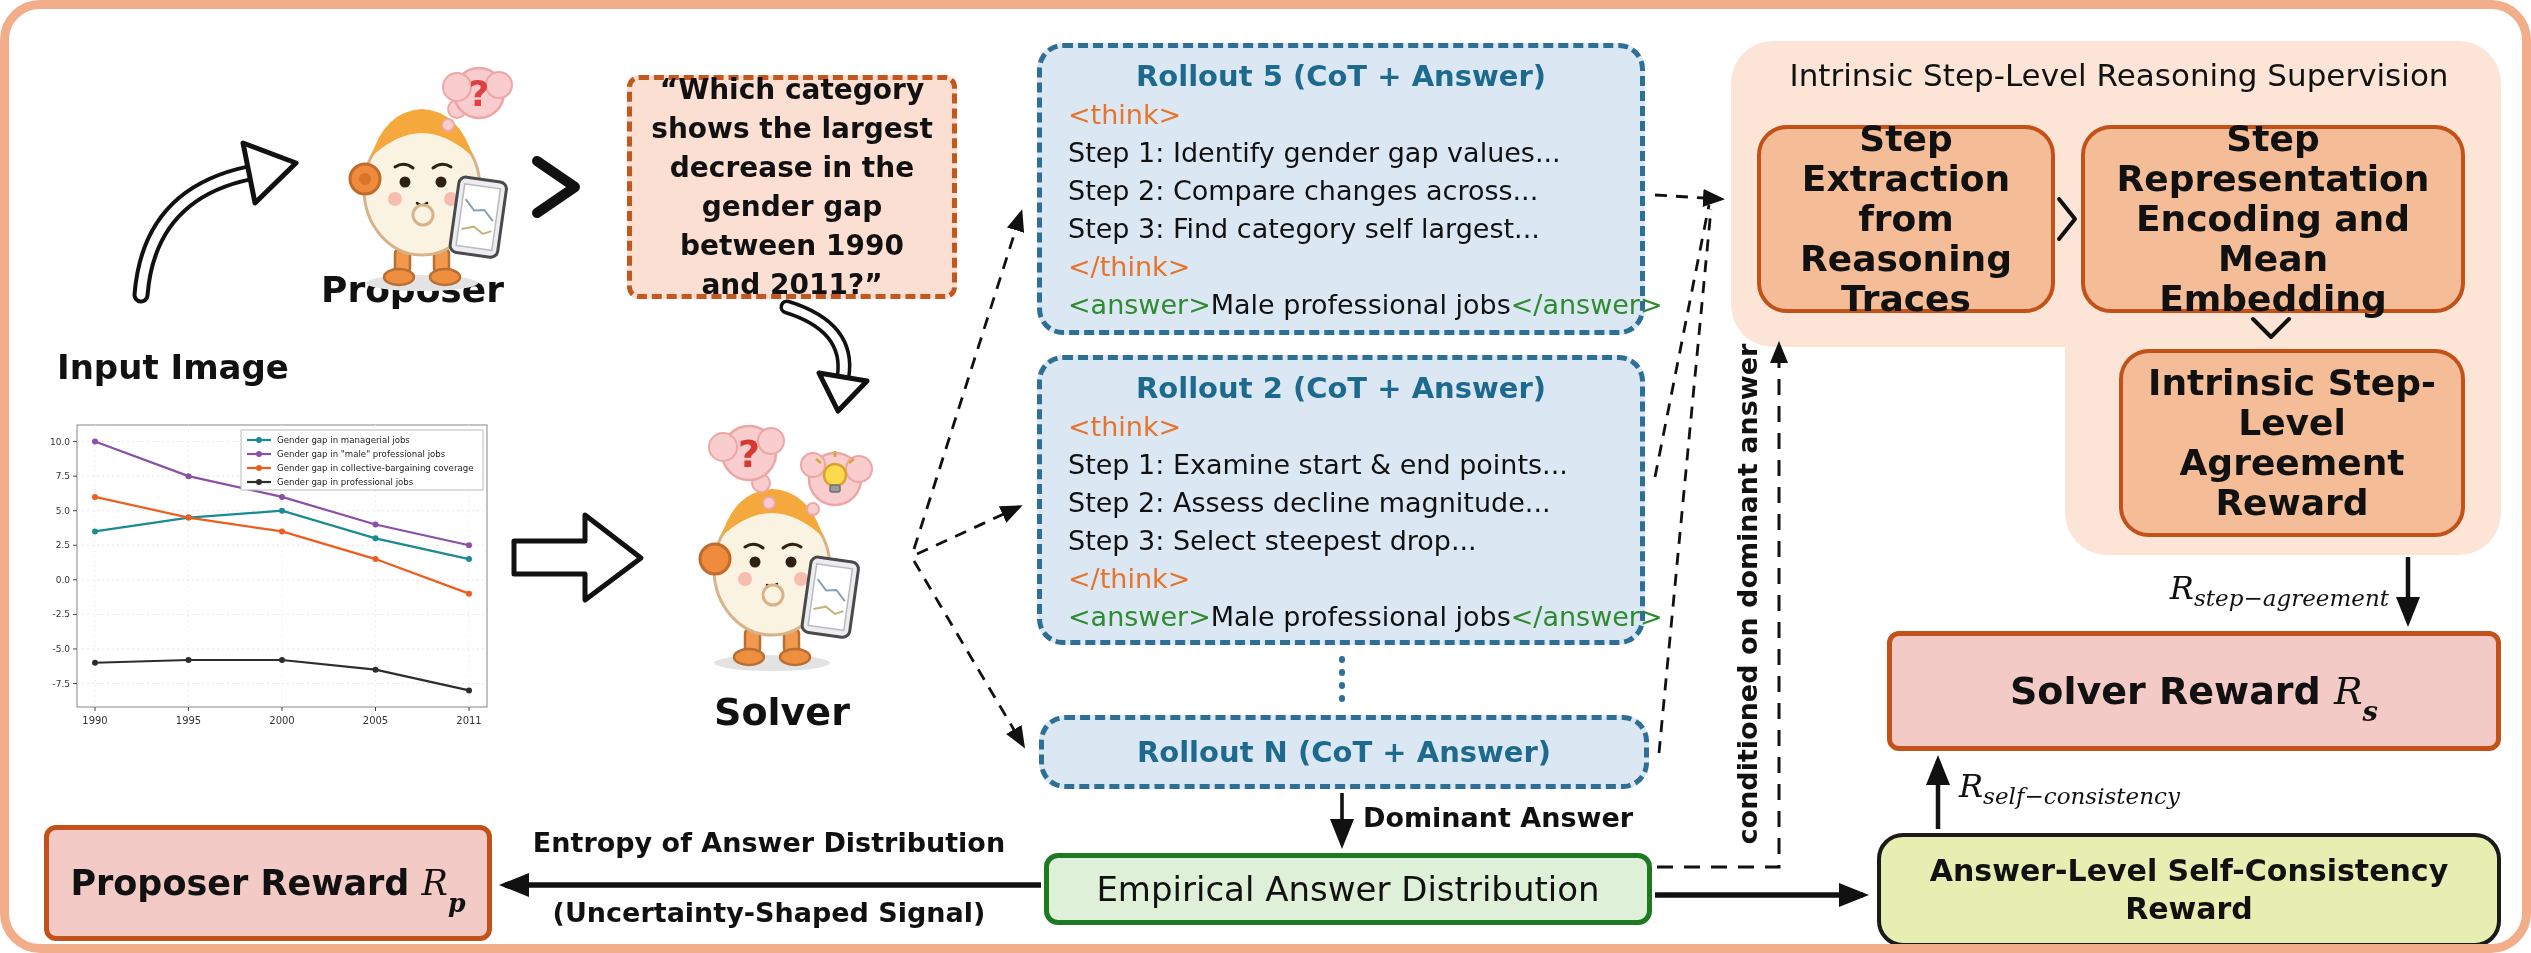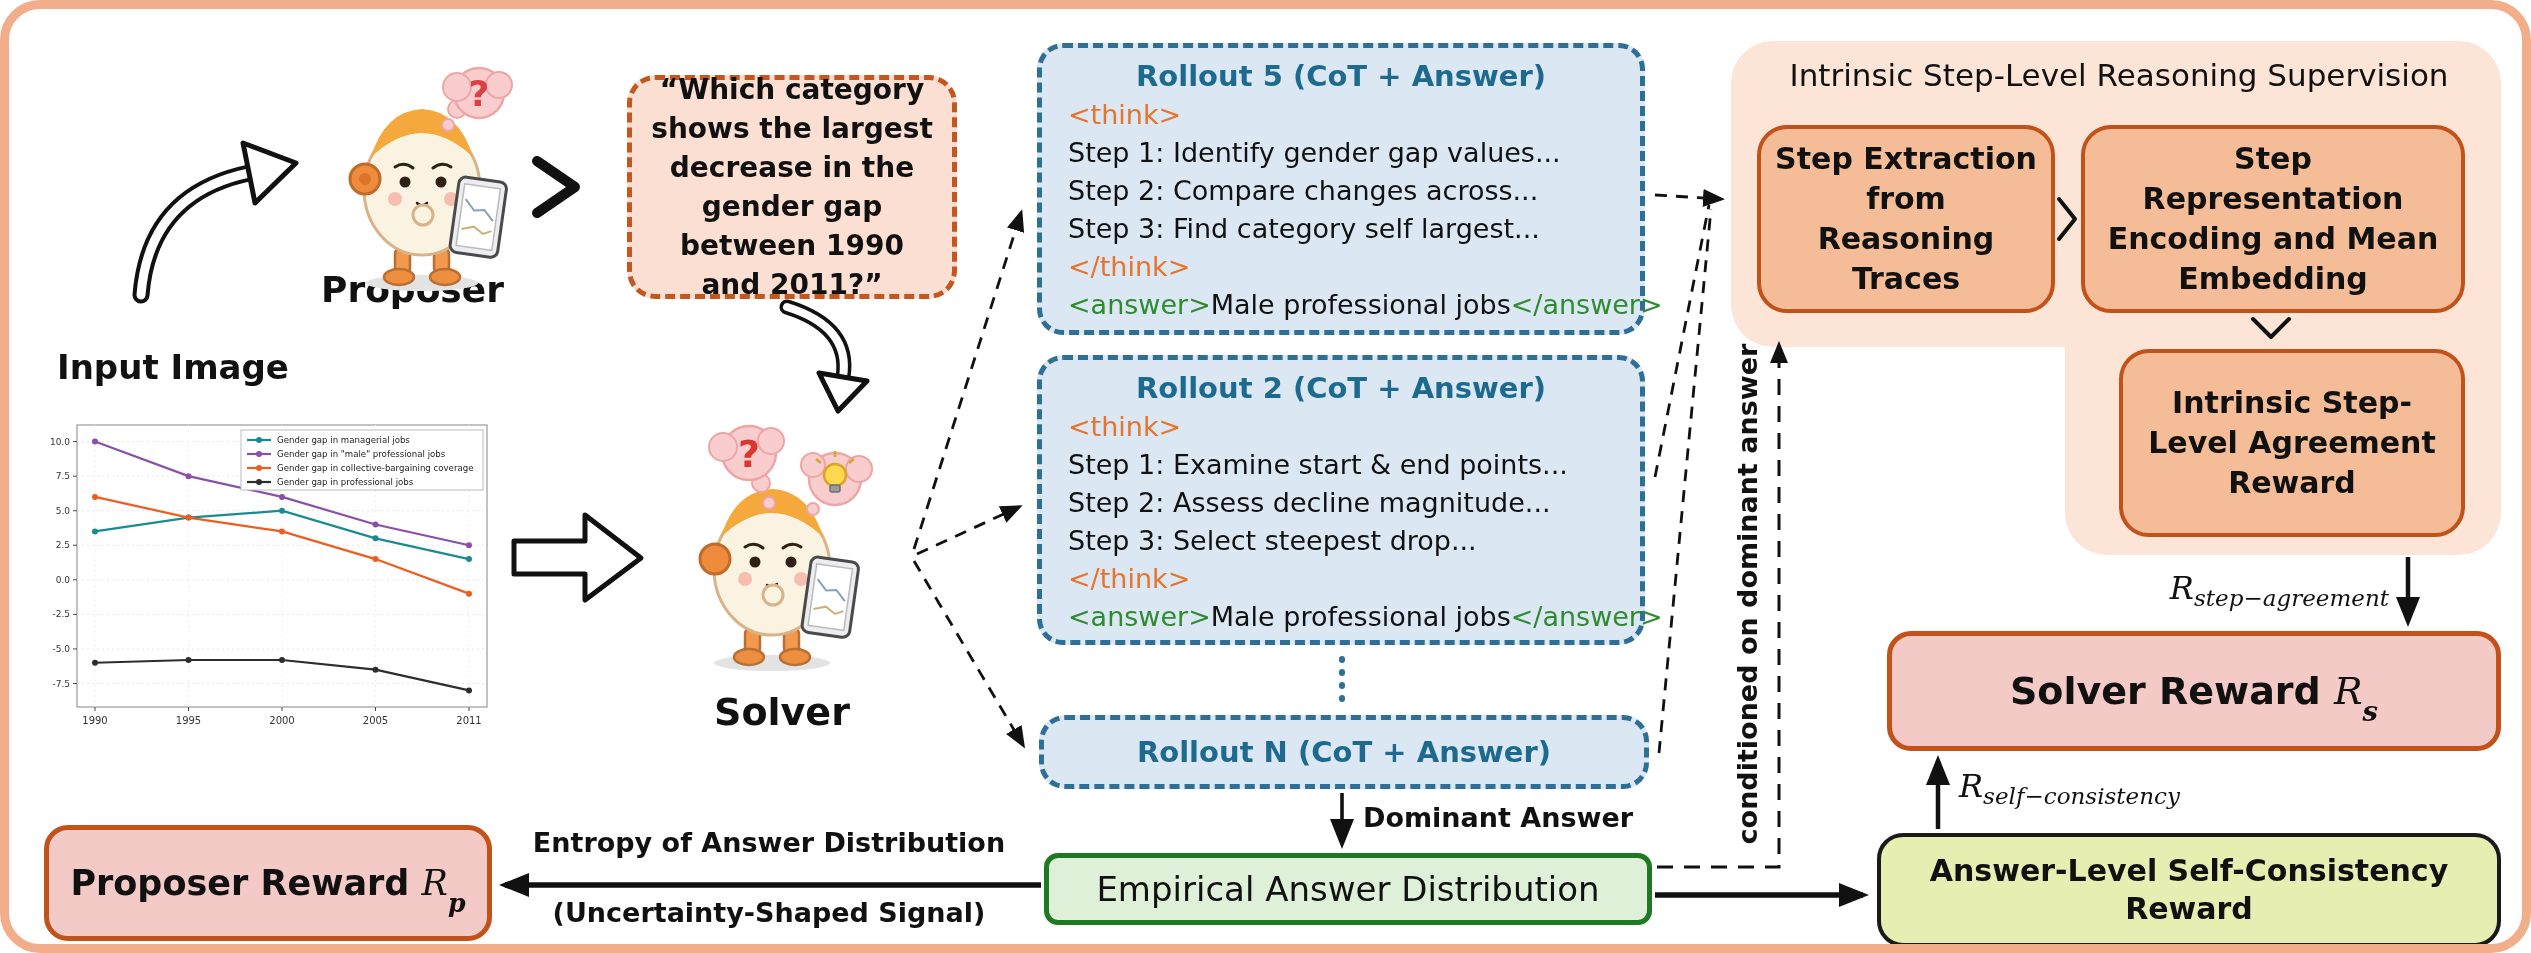--- a/index.html
+++ b/index.html
@@ -5,45 +5,45 @@
   html,body{margin:0;padding:0;background:#ffffff;}
   .stage{
     position:relative;width:2531px;height:953px;box-sizing:border-box;
     background:#fff;border:9px solid #f2ae8a;border-radius:40px;
     font-family:"DejaVu Sans","Liberation Sans",sans-serif;color:#111;overflow:hidden;
   }
   .abs{position:absolute;box-sizing:border-box;}
   .lbl{font-weight:700;}
   
   .qbox{
-    background:#fbdfd2;border:5px dashed #c4571e;border-radius:28px;
+    background:#fbdfd2;border:5px dashed #c4571e;border-radius:12px;
     display:flex;align-items:center;justify-content:center;text-align:center;
     font-size:28px;line-height:39px;font-weight:700;padding:8px 14px;
   }
   
   .rollout{
     background:#dbe8f4;border:5px dashed #2e6f96;border-radius:26px;
     padding:8px 26px;
   }
   .rollout-title{color:#1d6a8e;font-weight:700;font-size:29px;text-align:center;line-height:40px;}
   .rline{font-size:27px;line-height:38px;color:#111;white-space:nowrap;}
   .tag-think{color:#e8732a;}
   .tag-answer{color:#2e8b2f;}
   .rollout-n{display:flex;align-items:center;justify-content:center;padding:0;}
   
   .sup-bg{background:#fce5d6;border-radius:42px;}
   .sup-title{font-size:31px;font-weight:400;text-align:center;}
   .sup-box{
     background:#f4bd97;border:4px solid #c2511a;border-radius:30px;
     display:flex;align-items:center;justify-content:center;text-align:center;
-    font-size:30px;line-height:40px;font-weight:700;padding:6px 14px;
+    font-size:36px;line-height:40px;font-weight:700;padding:6px 14px;
   }
   
   .pinkbox{
-    background:#f4cac6;border:5px solid #c2511a;border-radius:24px;
+    background:#f4cac6;border:5px solid #c2511a;border-radius:12px;
     display:flex;align-items:center;justify-content:center;text-align:center;font-weight:700;
   }
   .greenbox{
     background:#dff0d8;border:5px solid #1e7a22;border-radius:14px;
     display:flex;align-items:center;justify-content:center;text-align:center;
     font-size:34px;font-weight:400;
   }
   .yellowbox{
     background:#e7eeb2;border:4px solid #1a1a1a;border-radius:26px;
     display:flex;align-items:center;justify-content:center;text-align:center;

